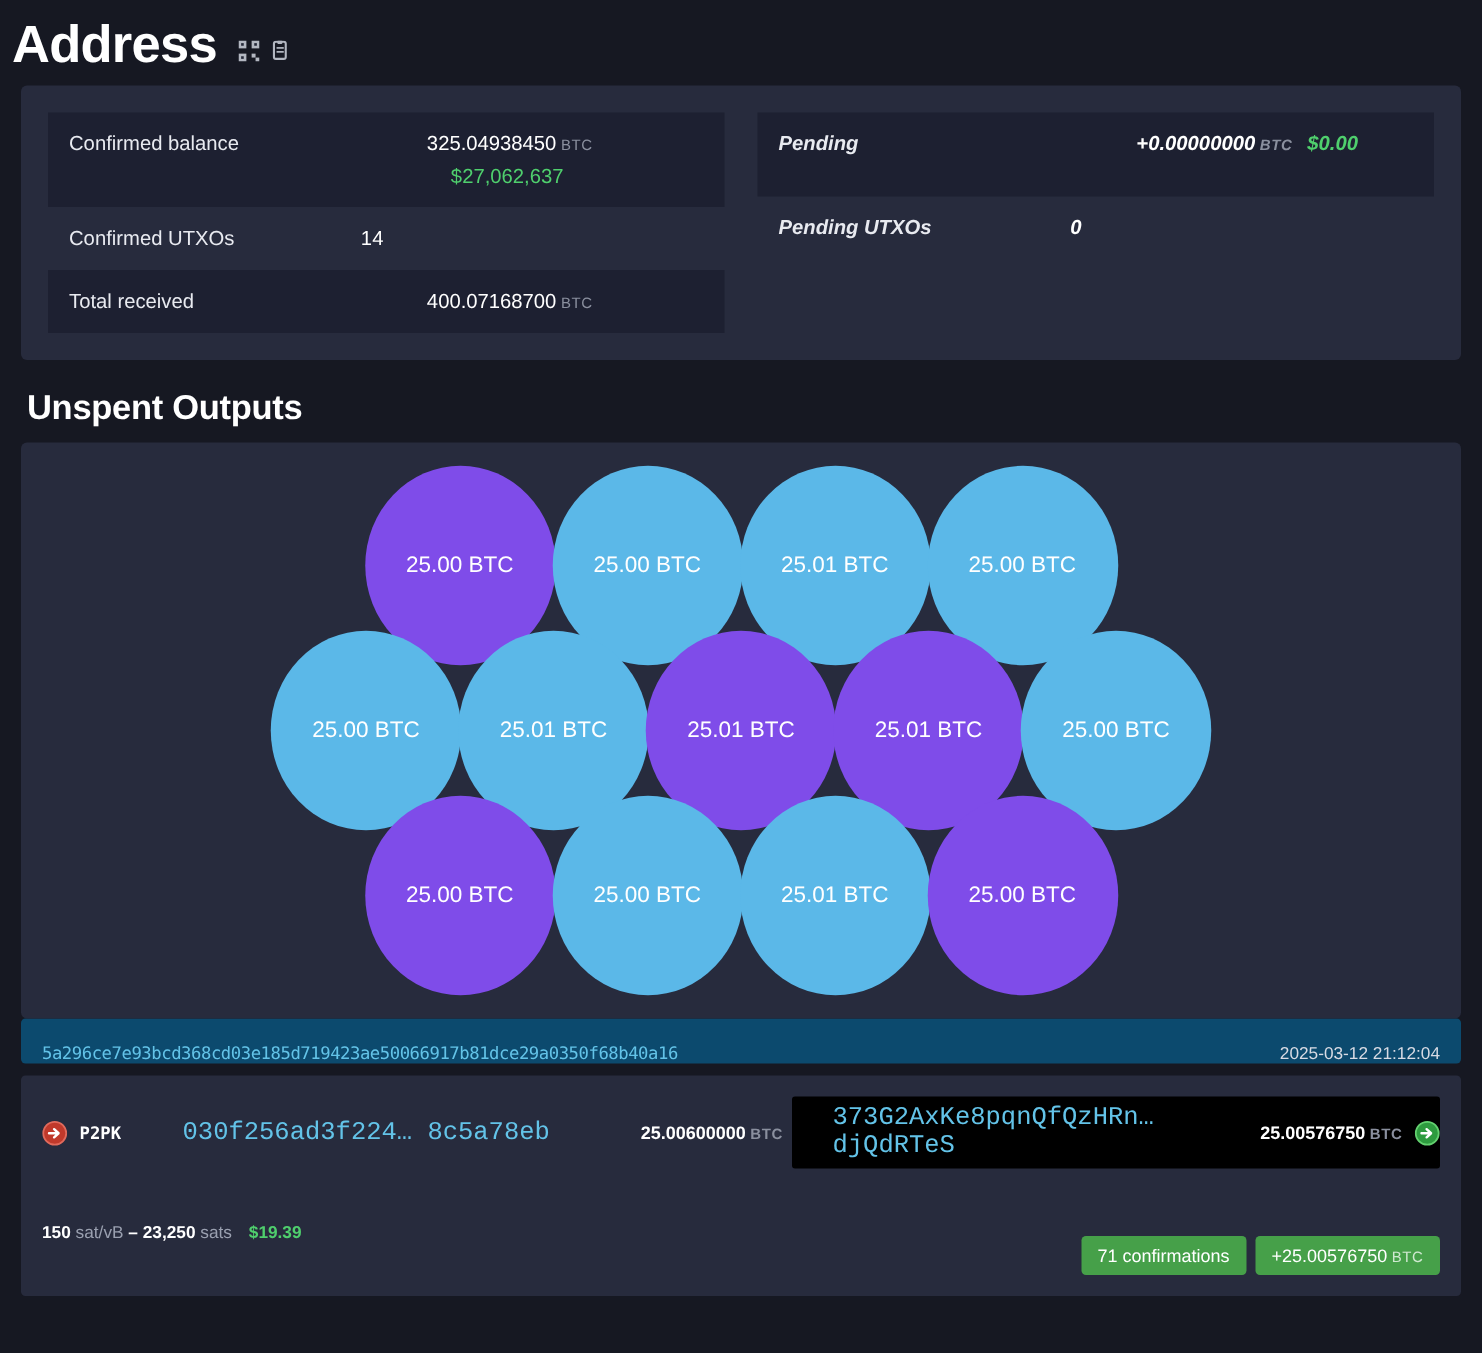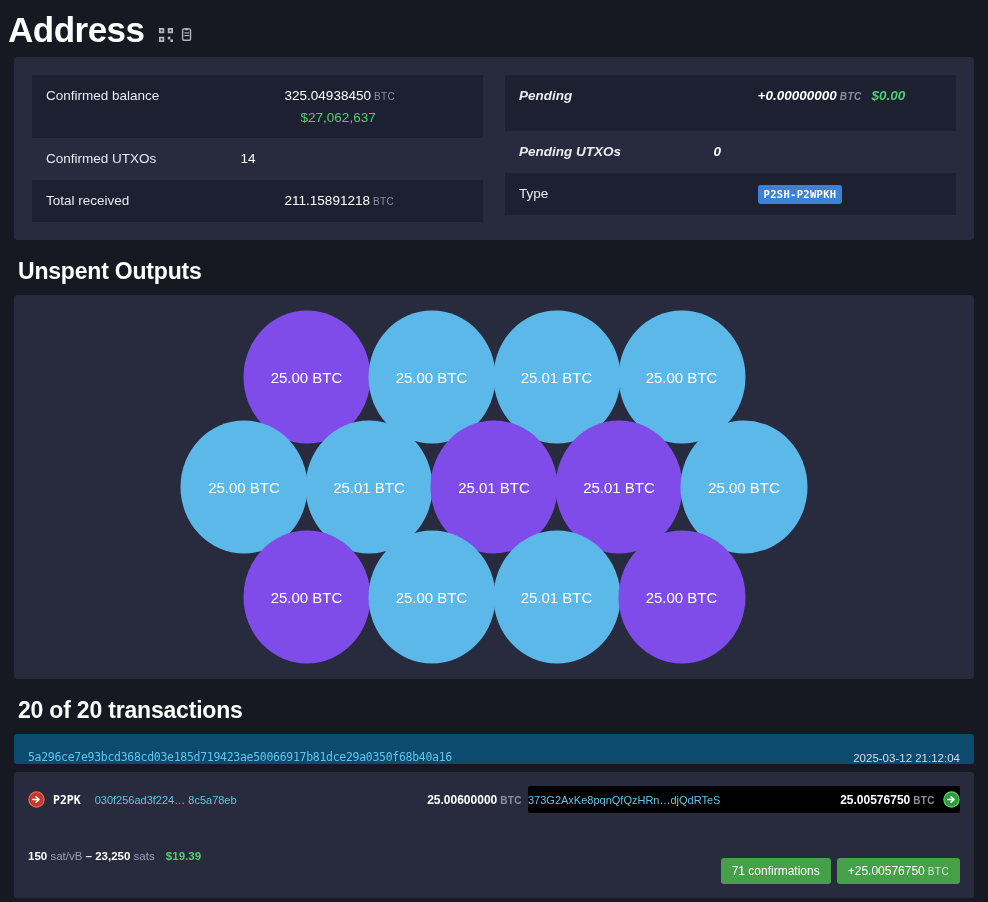--- a/index.html
+++ b/index.html
@@ -165,24 +165,25 @@
   .tx-in { flex: 0 0 494px; display: flex; align-items: center; }
   .io-icon { width: 17px; height: 17px; flex: none; margin-right: 8px; }
   .io-type {
     font-size: 11.5px;
     font-weight: bold;
     color: #ffffff;
     font-family: "DejaVu Sans Mono", monospace;
     margin-right: 14px;
   }
   .io-addr {
-    font-family: Liberation Sans, sans-serif;
-    font-size: 11px;
+    font-family: Liberation Mono, monospace;
+    font-size: 17px;
     color: #63c3e8;
     cursor: pointer;
+    margin-left: 27px;
   }
   .io-amt {
     margin-left: auto;
     font-size: 12px;
     font-weight: bold;
     color: #ffffff;
     white-space: nowrap;
   }
   .tx-out {
     flex: 1;
@@ -262,21 +263,21 @@
         </div>
       </div>
       <div class="stat-row plain">
         <div class="stat-label">Confirmed UTXOs</div>
         <div class="stat-val">14</div>
       </div>
       <div class="stat-row alt">
         <div class="stat-label">Total received</div>
         <div class="stat-val">
           <span class="valrow">
-              <span>211.15891218</span>
+              <span>400.07168700</span>
               <span class="unit">BTC</span>
             </span>
         </div>
       </div>
     </div>
 
     <div class="summary-col">
       <div class="stat-row alt tall italic">
         <div class="stat-label">Pending</div>
         <div class="stat-val">
@@ -284,26 +285,20 @@
             <span>+0.00000000</span>
             <span class="unit">BTC</span>
             <span class="fiat-inline">$0.00</span>
           </span>
         </div>
       </div>
       <div class="stat-row plain italic">
         <div class="stat-label">Pending UTXOs</div>
         <div class="stat-val">0</div>
       </div>
-      <div class="stat-row alt">
-        <div class="stat-label">Type</div>
-        <div class="stat-val">
-          <span class="badge-type">P2SH-P2WPKH</span>
-        </div>
-      </div>
     </div>
   </div>
 
   <div class="section-title">Unspent Outputs</div>
   <div class="utxo-panel">
     <div class="bubble-rows" id="bubble-rows">
         <div class="bubble-row r1">
           <div class="bubble purple">25.00 BTC</div>
           <div class="bubble blue">25.00 BTC</div>
           <div class="bubble blue">25.01 BTC</div>
@@ -318,21 +313,20 @@
         </div>
         <div class="bubble-row r3">
           <div class="bubble purple">25.00 BTC</div>
           <div class="bubble blue">25.00 BTC</div>
           <div class="bubble blue">25.01 BTC</div>
           <div class="bubble purple">25.00 BTC</div>
         </div>
       </div>
   </div>
 
-  <div class="section-title">20 of 20 transactions</div>
   <div class="tx-panel">
 
     <div class="tx-head">
       <div class="txid">5a296ce7e93bcd368cd03e185d719423ae50066917b81dce29a0350f68b40a16</div>
       <div class="tx-time">2025-03-12 21:12:04</div>
     </div>
 
     <div class="tx-body">
       <div class="tx-io">
 

